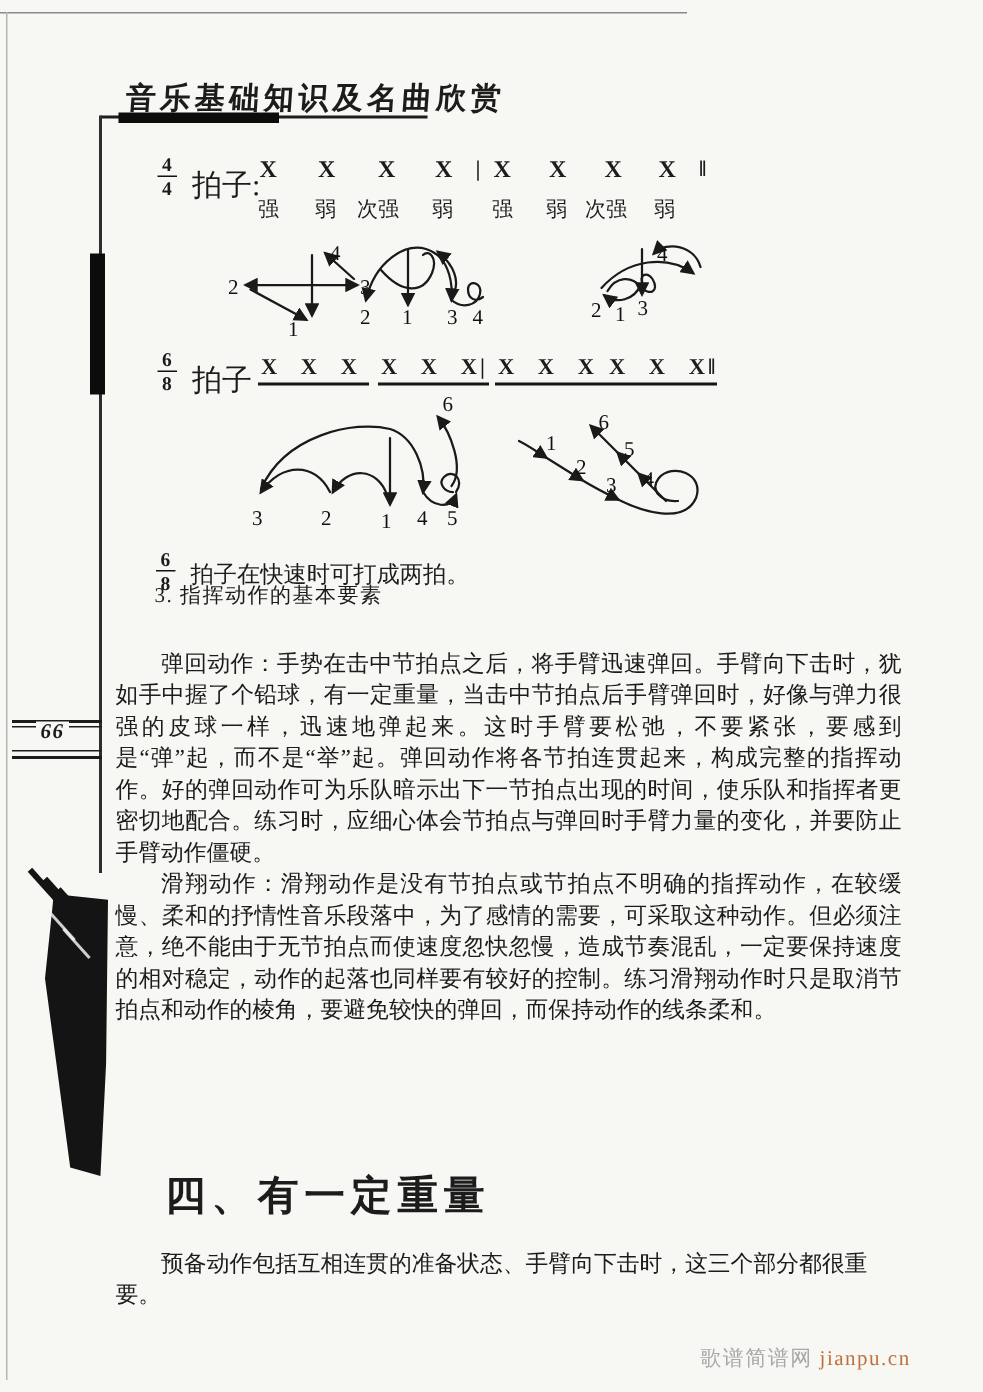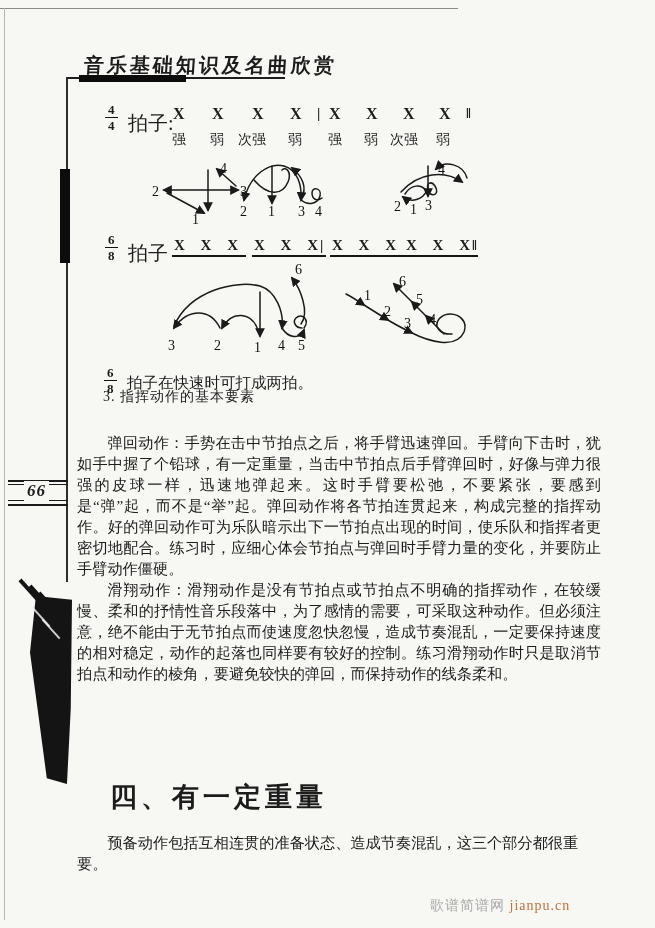--- a/index.html
+++ b/index.html
@@ -14,40 +14,40 @@
   .top-line{left:0;top:8px;width:458px;height:1px;background:#8a8a8a;}
   .left-edge-line{left:4px;top:8px;width:1px;height:912px;background:#b5b5b2;}
   .header-rule-thin{left:67px;top:77px;width:218px;height:2px;background:#1d1d1d;}
   .header-rule-thick{left:79px;top:75px;width:107px;height:7px;background:#0c0c0c;}
   .v-rule{left:66px;top:77px;width:2px;height:505px;background:#2e2e2e;}
   .thick-bar{left:60px;top:169px;width:10px;height:94px;background:#0c0c0c;}
   
   .header-title{left:84px;top:52px;font-size:20px;font-weight:700;letter-spacing:3px;transform:skewX(-4deg);}
   
   .badge-line{left:8px;width:60px;background:#1b1b1b;height:2px;}
-  .badge-num{left:24px;top:481px;font-size:17px;font-weight:700;font-style:italic;letter-spacing:1px;background:#f7f7f4;padding:0 3px;}
+  .badge-num{left:24px;top:481px;font-size:14px;font-weight:700;font-style:italic;letter-spacing:1px;background:#f7f7f4;padding:0 3px;}
   
   .frac{display:inline-block;text-align:center;font-size:13px;line-height:13px;font-weight:600;}
   .frac .fr-top{display:block;border-bottom:1.5px solid #111;padding:0 3px 1px;}
   .frac .fr-bot{display:block;padding-top:1px;}
   .meter-label{font-size:20px;}
   
   .xmark{font-size:16px;font-weight:600;}
   .barline{font-size:15px;font-weight:600;}
   .dyn{font-size:14px;}
   .xgroup{font-size:15px;font-weight:600;letter-spacing:6px;border-bottom:2px solid #161616;padding:0 2px 1px;white-space:pre;}
   
   .note-line{font-size:15.5px;}
   .h3{left:103px;top:388px;font-size:14px;font-weight:400;letter-spacing:1px;}
   .body-copy{left:77px;top:432px;width:524px;}
   .body-copy p{margin:0;font-size:15.2px;line-height:21px;text-align:justify;text-indent:2em;}
   .h2{left:110px;top:779px;font-size:27px;font-weight:800;letter-spacing:4px;}
   .last-para{left:77px;top:832px;width:524px;font-size:15.2px;line-height:21px;text-indent:2em;}
   
-  .footer{left:430px;top:897px;width:214px;text-align:left;font-size:14px;letter-spacing:1px;}
+  .footer{left:430px;top:897px;width:214px;text-align:center;font-size:14px;letter-spacing:1px;}
   .footer .site-name{color:#a8a8a8;}
   .footer .site-url{color:#c0703c;}
   
   .blotch{left:30px;top:596px;width:42px;height:188px;background:#141414;
     clip-path:polygon(14% 0,100% 2%,97% 60%,88% 100%,40% 97%,18% 60%,0 30%);}
   .streak{width:4px;height:30px;background:#141414;transform:rotate(-42deg);}
   .wstreak{width:2px;height:26px;background:#efefec;transform:rotate(-42deg);opacity:.85;}
   
   svg{position:absolute;overflow:visible;}
   svg path,svg line{stroke:#1a1a1a;stroke-width:1.5;fill:none;stroke-linecap:round;}
@@ -220,18 +220,18 @@
 </div>
 <div class="abs note-line" style="left:127px;top:373px;">拍子在快速时可打成两拍。</div>
 
 <div class="abs h3">3. 指挥动作的基本要素</div>
 <div class="abs body-copy">
   <p>弹回动作：手势在击中节拍点之后，将手臂迅速弹回。手臂向下击时，犹如手中握了个铅球，有一定重量，当击中节拍点后手臂弹回时，好像与弹力很强的皮球一样，迅速地弹起来。这时手臂要松弛，不要紧张，要感到是“弹”起，而不是“举”起。弹回动作将各节拍连贯起来，构成完整的指挥动作。好的弹回动作可为乐队暗示出下一节拍点出现的时间，使乐队和指挥者更密切地配合。练习时，应细心体会节拍点与弹回时手臂力量的变化，并要防止手臂动作僵硬。</p>
   <p>滑翔动作：滑翔动作是没有节拍点或节拍点不明确的指挥动作，在较缓慢、柔和的抒情性音乐段落中，为了感情的需要，可采取这种动作。但必须注意，绝不能由于无节拍点而使速度忽快忽慢，造成节奏混乱，一定要保持速度的相对稳定，动作的起落也同样要有较好的控制。练习滑翔动作时只是取消节拍点和动作的棱角，要避免较快的弹回，而保持动作的线条柔和。</p>
 </div>
 
 <div class="abs h2">四、有一定重量</div>
-<div class="abs last-para">预备动作包括互相连贯的准备状态、造成节奏混乱，这三个部分都很重要。</div>
+<div class="abs last-para">预备动作包括互相连贯的准备状态、手臂向下击时，这三个部分都很重要。</div>
 
 <div class="abs footer">
   <span class="site-name">歌谱简谱网</span>
   <span class="site-url">jianpu.cn</span>
 </div>
 
 </body></html>

